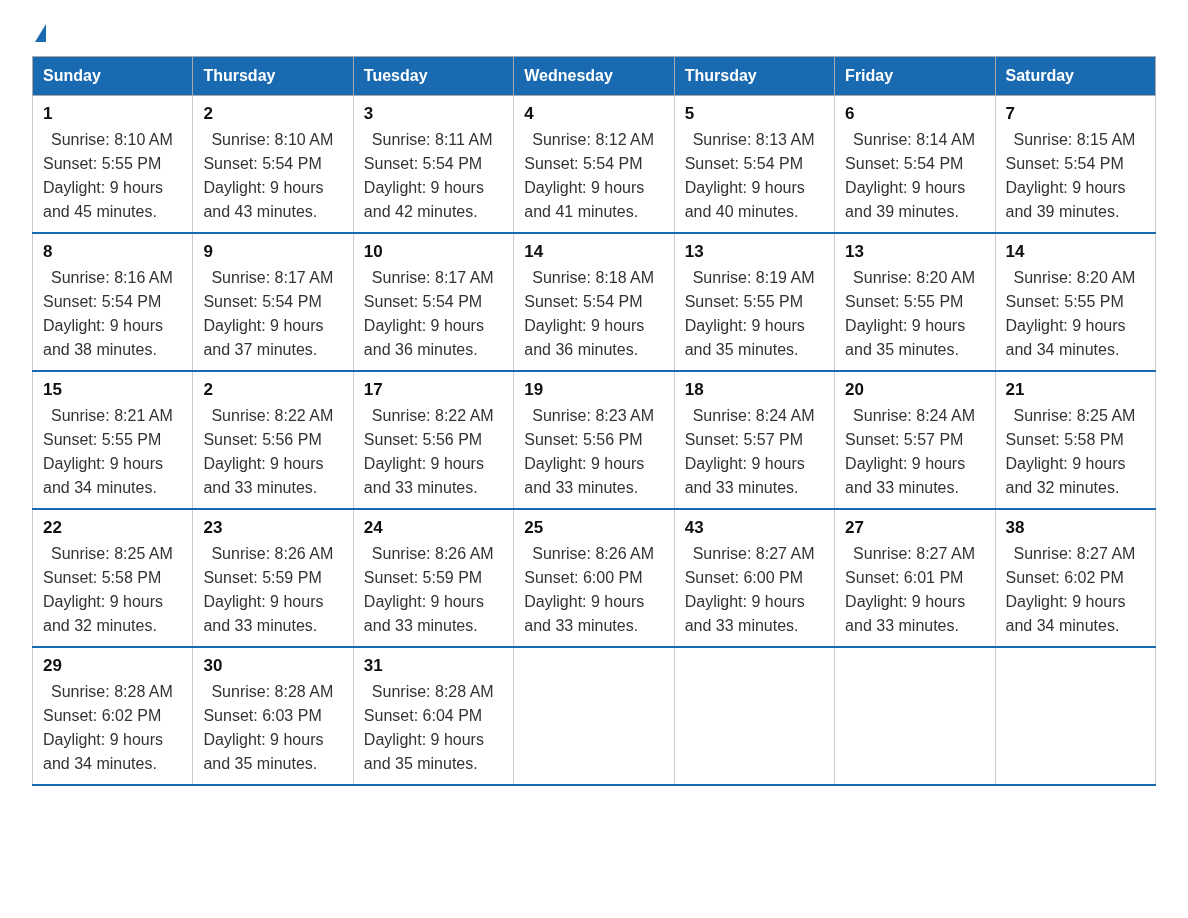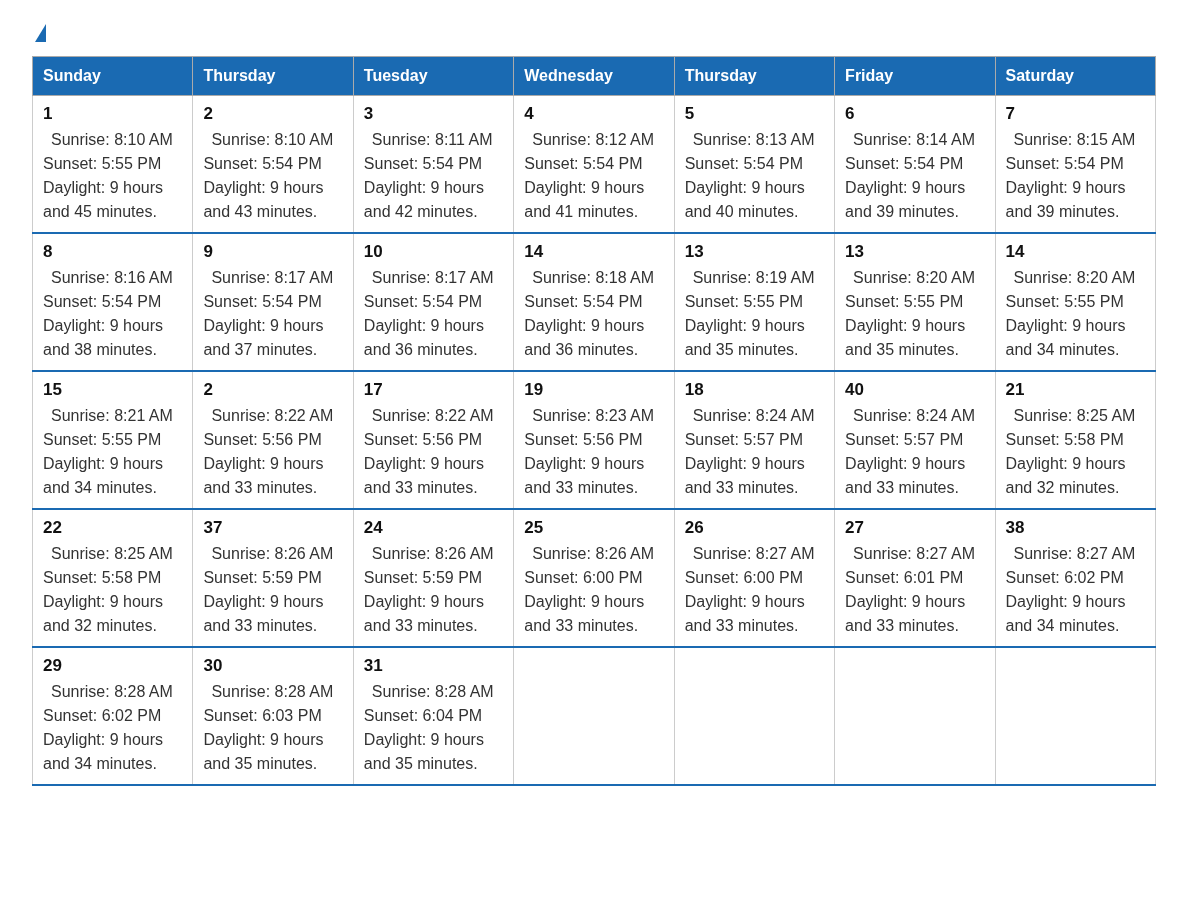--- a/index.html
+++ b/index.html
@@ -186,47 +186,47 @@
       </td>
         <td>
         <span class="day-number">19</span>
         <span class="day-info">Sunrise: 8:23 AM<br>Sunset: 5:56 PM<br>Daylight: 9 hours<br>and 33 minutes.</span>
       </td>
         <td>
         <span class="day-number">18</span>
         <span class="day-info">Sunrise: 8:24 AM<br>Sunset: 5:57 PM<br>Daylight: 9 hours<br>and 33 minutes.</span>
       </td>
         <td>
-        <span class="day-number">40</span>
+        <span class="day-number">20</span>
         <span class="day-info">Sunrise: 8:24 AM<br>Sunset: 5:57 PM<br>Daylight: 9 hours<br>and 33 minutes.</span>
       </td>
         <td>
         <span class="day-number">21</span>
         <span class="day-info">Sunrise: 8:25 AM<br>Sunset: 5:58 PM<br>Daylight: 9 hours<br>and 32 minutes.</span>
       </td>
       </tr>
       <tr>
         <td>
         <span class="day-number">22</span>
         <span class="day-info">Sunrise: 8:25 AM<br>Sunset: 5:58 PM<br>Daylight: 9 hours<br>and 32 minutes.</span>
       </td>
         <td>
-        <span class="day-number">37</span>
+        <span class="day-number">23</span>
         <span class="day-info">Sunrise: 8:26 AM<br>Sunset: 5:59 PM<br>Daylight: 9 hours<br>and 33 minutes.</span>
       </td>
         <td>
         <span class="day-number">24</span>
         <span class="day-info">Sunrise: 8:26 AM<br>Sunset: 5:59 PM<br>Daylight: 9 hours<br>and 33 minutes.</span>
       </td>
         <td>
         <span class="day-number">25</span>
         <span class="day-info">Sunrise: 8:26 AM<br>Sunset: 6:00 PM<br>Daylight: 9 hours<br>and 33 minutes.</span>
       </td>
         <td>
-        <span class="day-number">26</span>
+        <span class="day-number">43</span>
         <span class="day-info">Sunrise: 8:27 AM<br>Sunset: 6:00 PM<br>Daylight: 9 hours<br>and 33 minutes.</span>
       </td>
         <td>
         <span class="day-number">27</span>
         <span class="day-info">Sunrise: 8:27 AM<br>Sunset: 6:01 PM<br>Daylight: 9 hours<br>and 33 minutes.</span>
       </td>
         <td>
         <span class="day-number">38</span>
         <span class="day-info">Sunrise: 8:27 AM<br>Sunset: 6:02 PM<br>Daylight: 9 hours<br>and 34 minutes.</span>
       </td>

